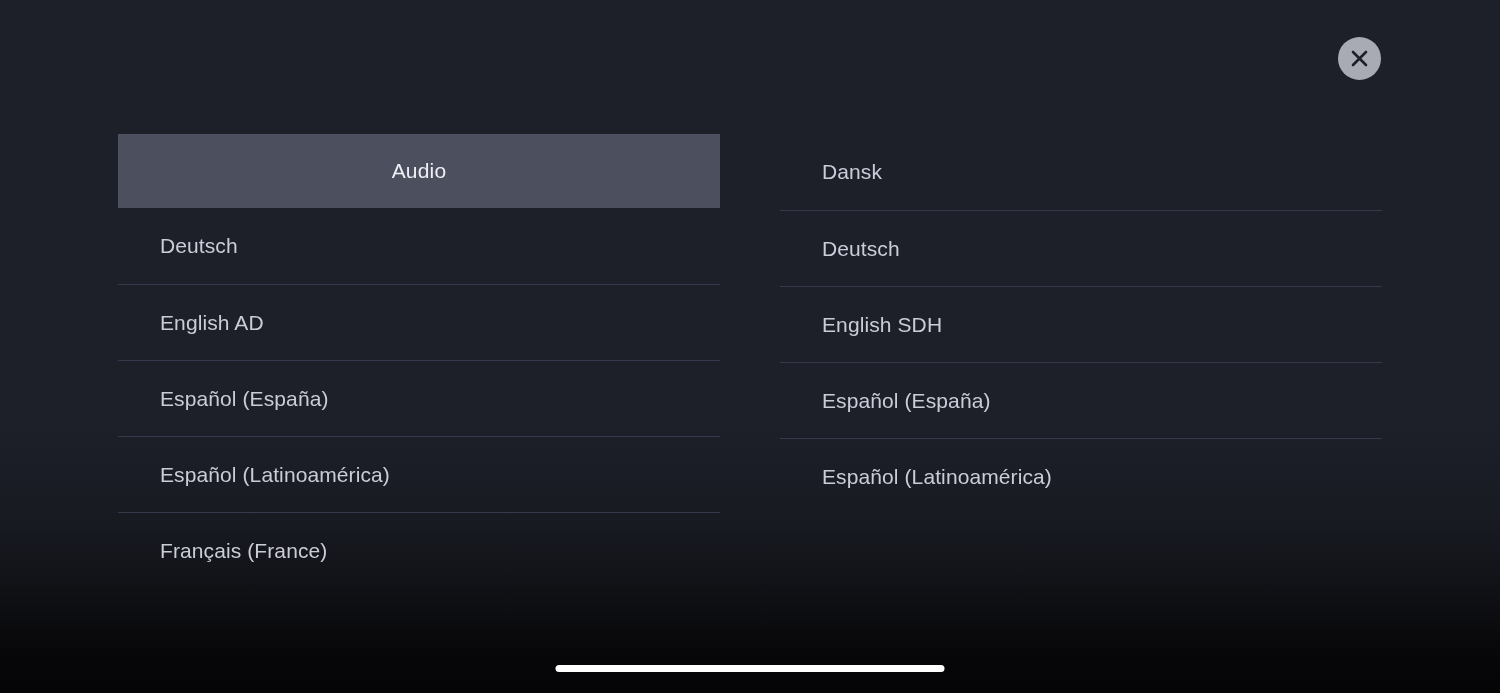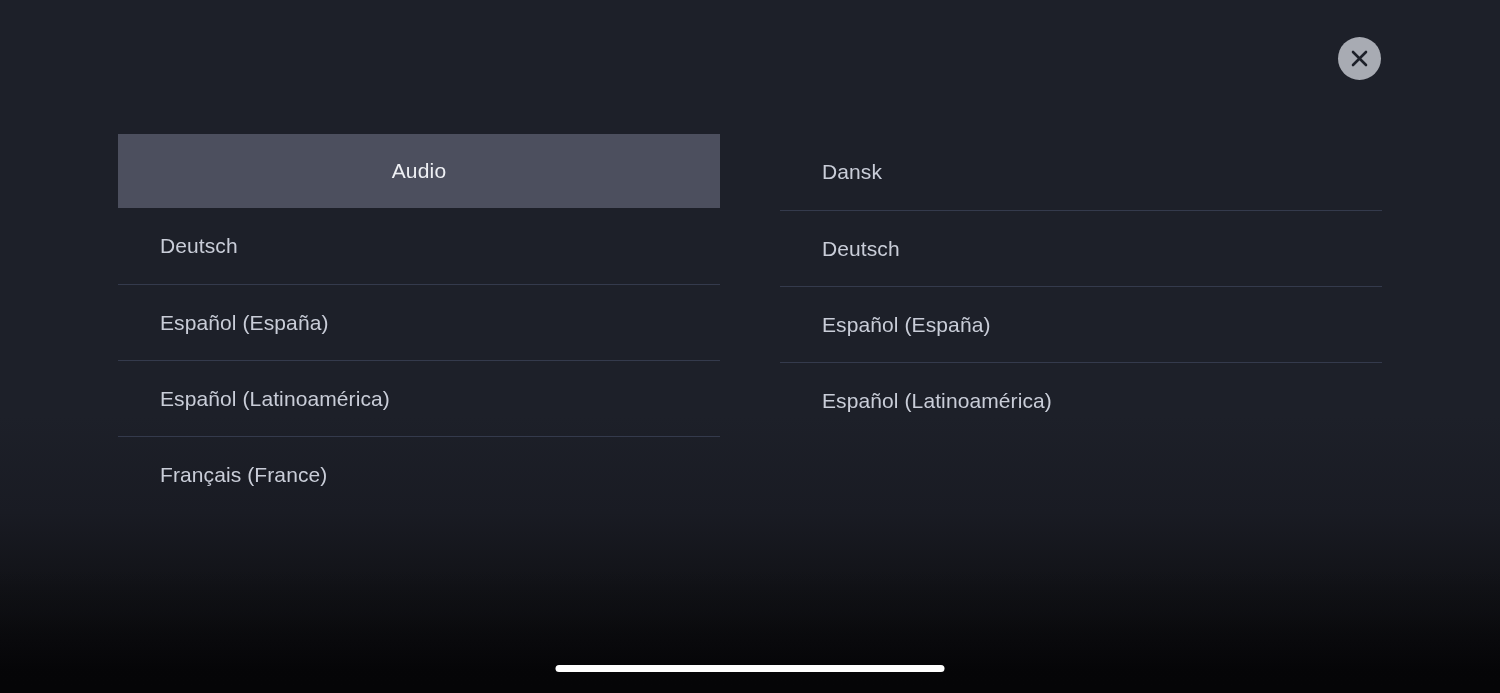--- a/index.html
+++ b/index.html
@@ -170,20 +170,28 @@
         <div class="option-row">
           <span class="check-slot hidden">
             <svg width="24" height="24" viewBox="0 0 24 24">
                 <polyline points="3,13 9,19 21,5" fill="none" stroke="#ffffff" stroke-width="2.6" stroke-linecap="round" stroke-linejoin="round"></polyline>
               </svg>
           </span>
           <span class="option-label">Deutsch</span>
         </div>
 
 
+        <div class="option-row">
+          <span class="check-slot hidden">
+            <svg width="24" height="24" viewBox="0 0 24 24">
+                <polyline points="3,13 9,19 21,5" fill="none" stroke="#ffffff" stroke-width="2.6" stroke-linecap="round" stroke-linejoin="round"></polyline>
+              </svg>
+          </span>
+          <span class="option-label">English AD</span>
+        </div>
 
         <div class="option-row">
           <span class="check-slot hidden">
             <svg width="24" height="24" viewBox="0 0 24 24">
                 <polyline points="3,13 9,19 21,5" fill="none" stroke="#ffffff" stroke-width="2.6" stroke-linecap="round" stroke-linejoin="round"></polyline>
               </svg>
           </span>
           <span class="option-label">Español (España)</span>
         </div>
 
@@ -223,20 +231,28 @@
 
         <div class="option-row">
           <span class="check-slot hidden">
             <svg width="24" height="24" viewBox="0 0 24 24">
                 <polyline points="3,13 9,19 21,5" fill="none" stroke="#ffffff" stroke-width="2.6" stroke-linecap="round" stroke-linejoin="round"></polyline>
               </svg>
           </span>
           <span class="option-label">Deutsch</span>
         </div>
 
+        <div class="option-row">
+          <span class="check-slot hidden">
+            <svg width="24" height="24" viewBox="0 0 24 24">
+                <polyline points="3,13 9,19 21,5" fill="none" stroke="#ffffff" stroke-width="2.6" stroke-linecap="round" stroke-linejoin="round"></polyline>
+              </svg>
+          </span>
+          <span class="option-label">English SDH</span>
+        </div>
 
         <div class="option-row">
           <span class="check-slot hidden">
             <svg width="24" height="24" viewBox="0 0 24 24">
                 <polyline points="3,13 9,19 21,5" fill="none" stroke="#ffffff" stroke-width="2.6" stroke-linecap="round" stroke-linejoin="round"></polyline>
               </svg>
           </span>
           <span class="option-label">Español (España)</span>
         </div>
 

